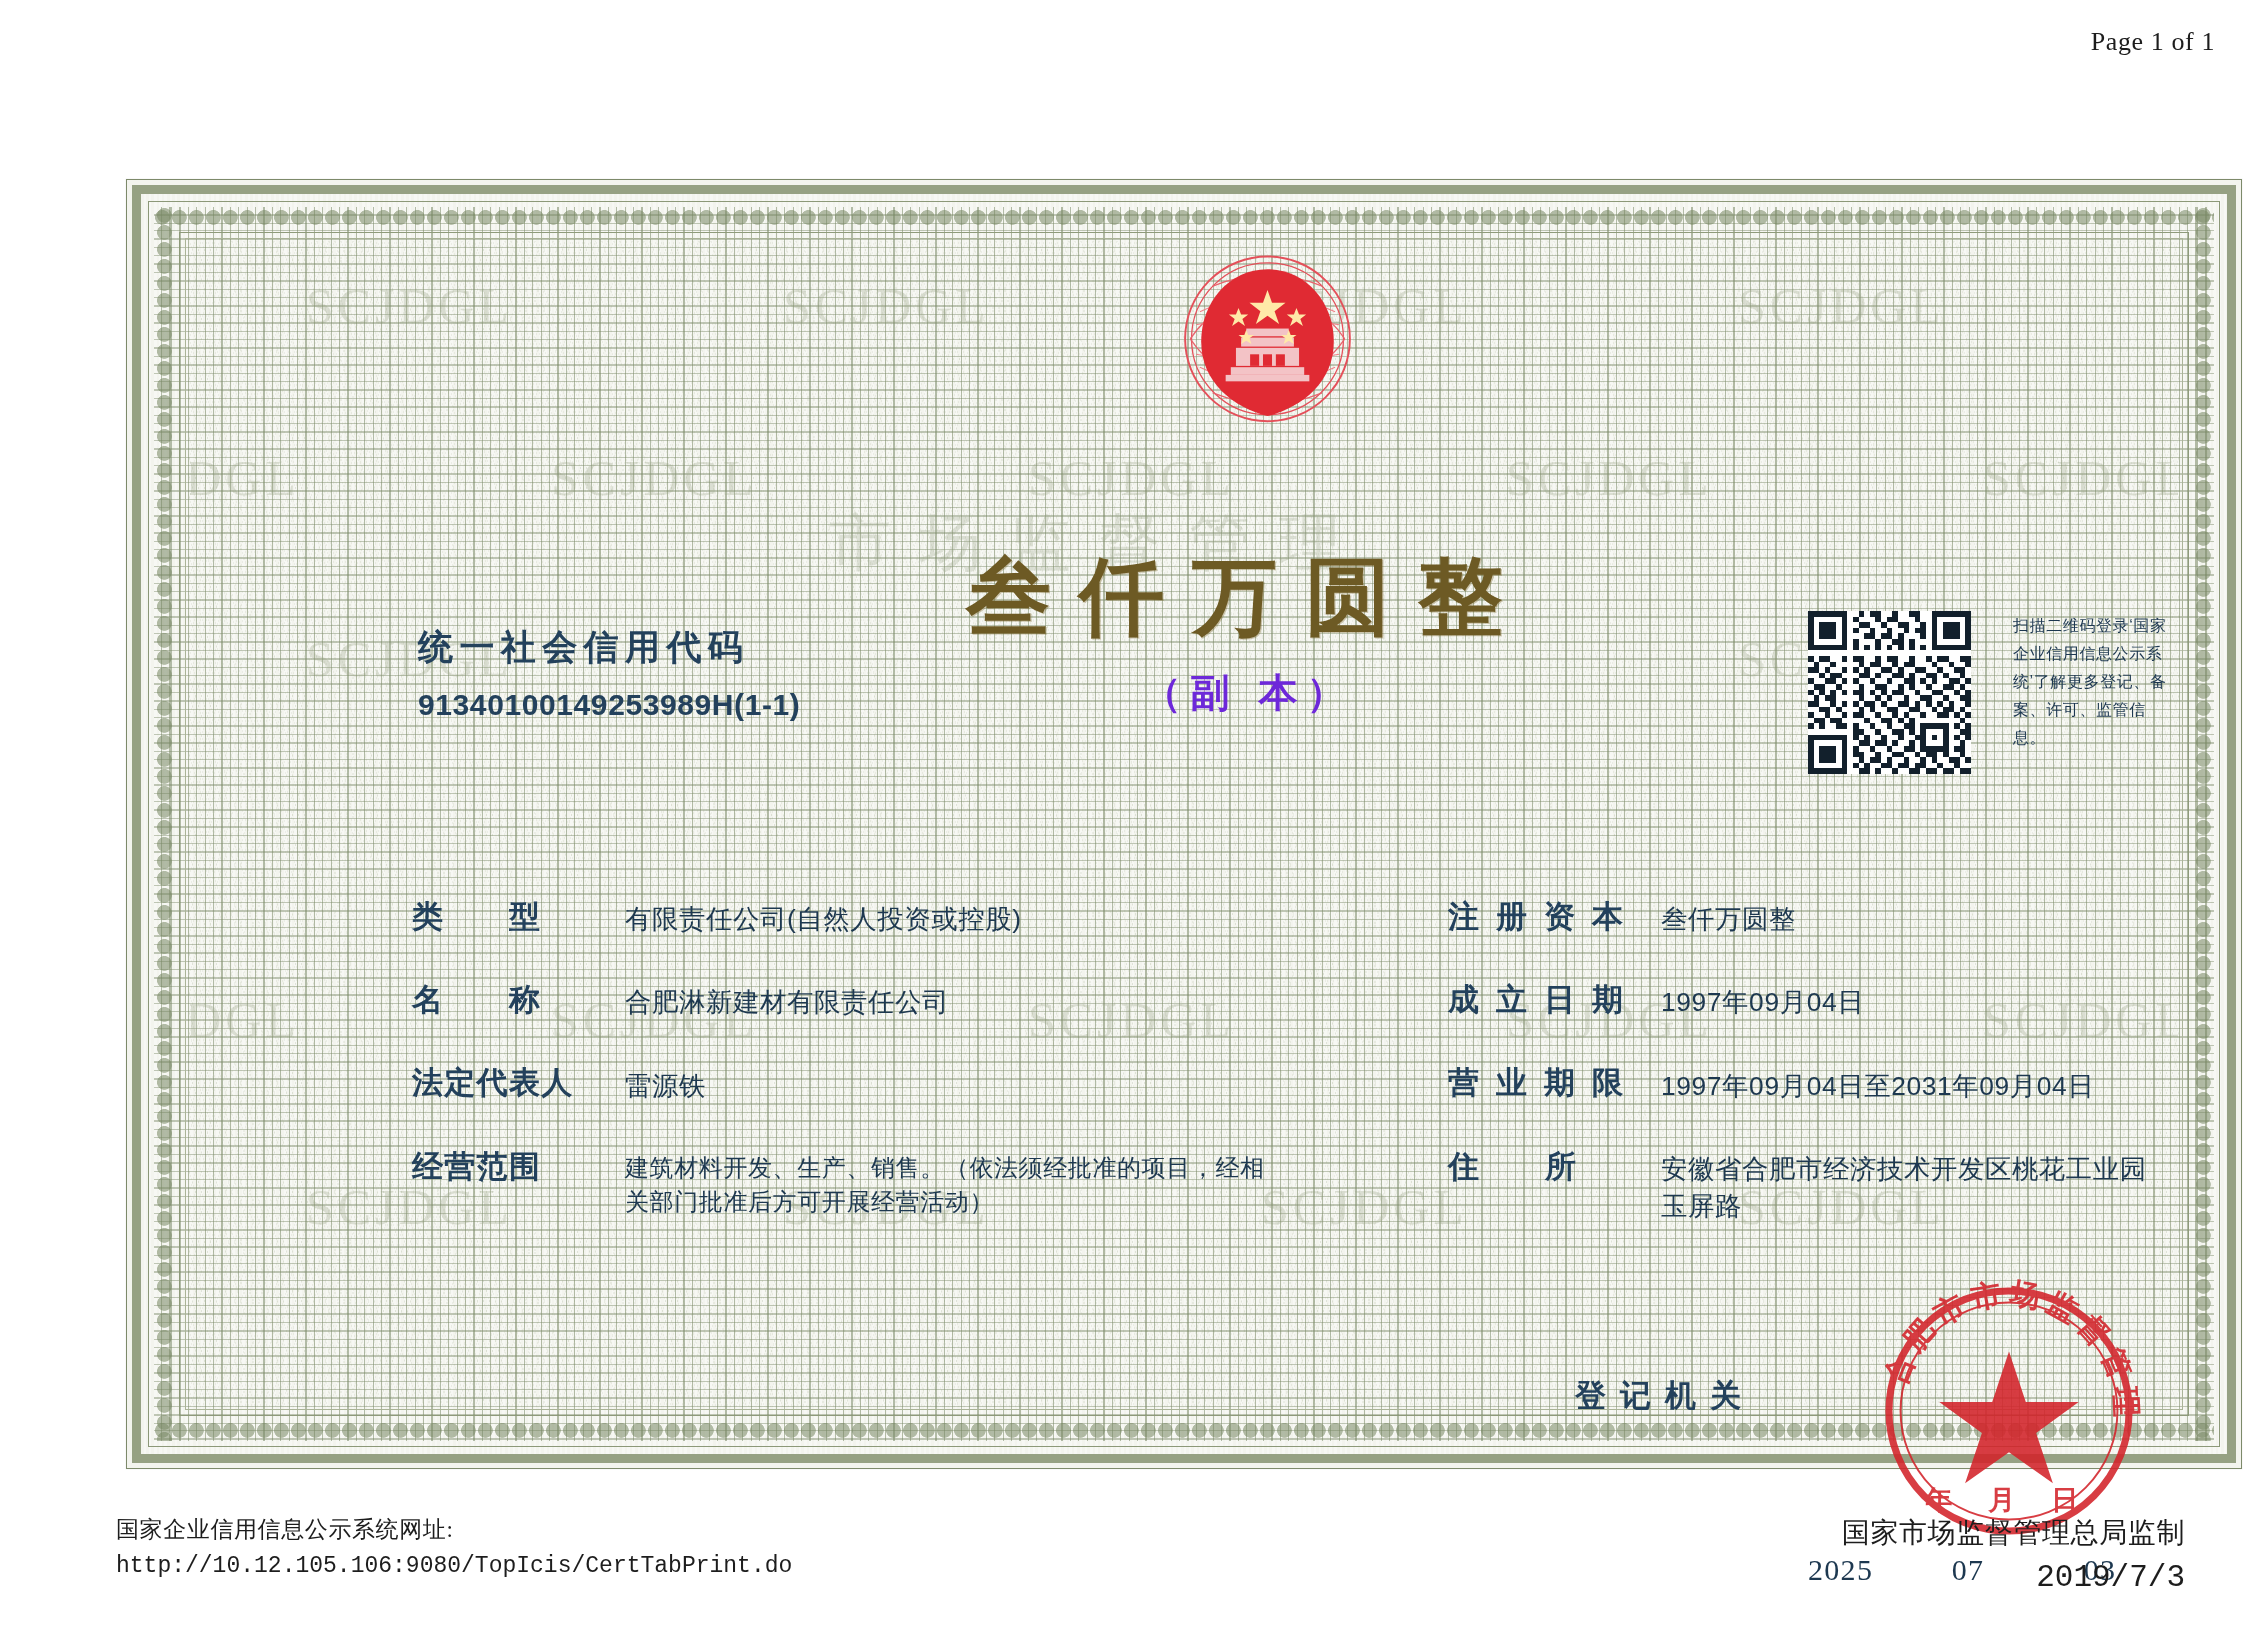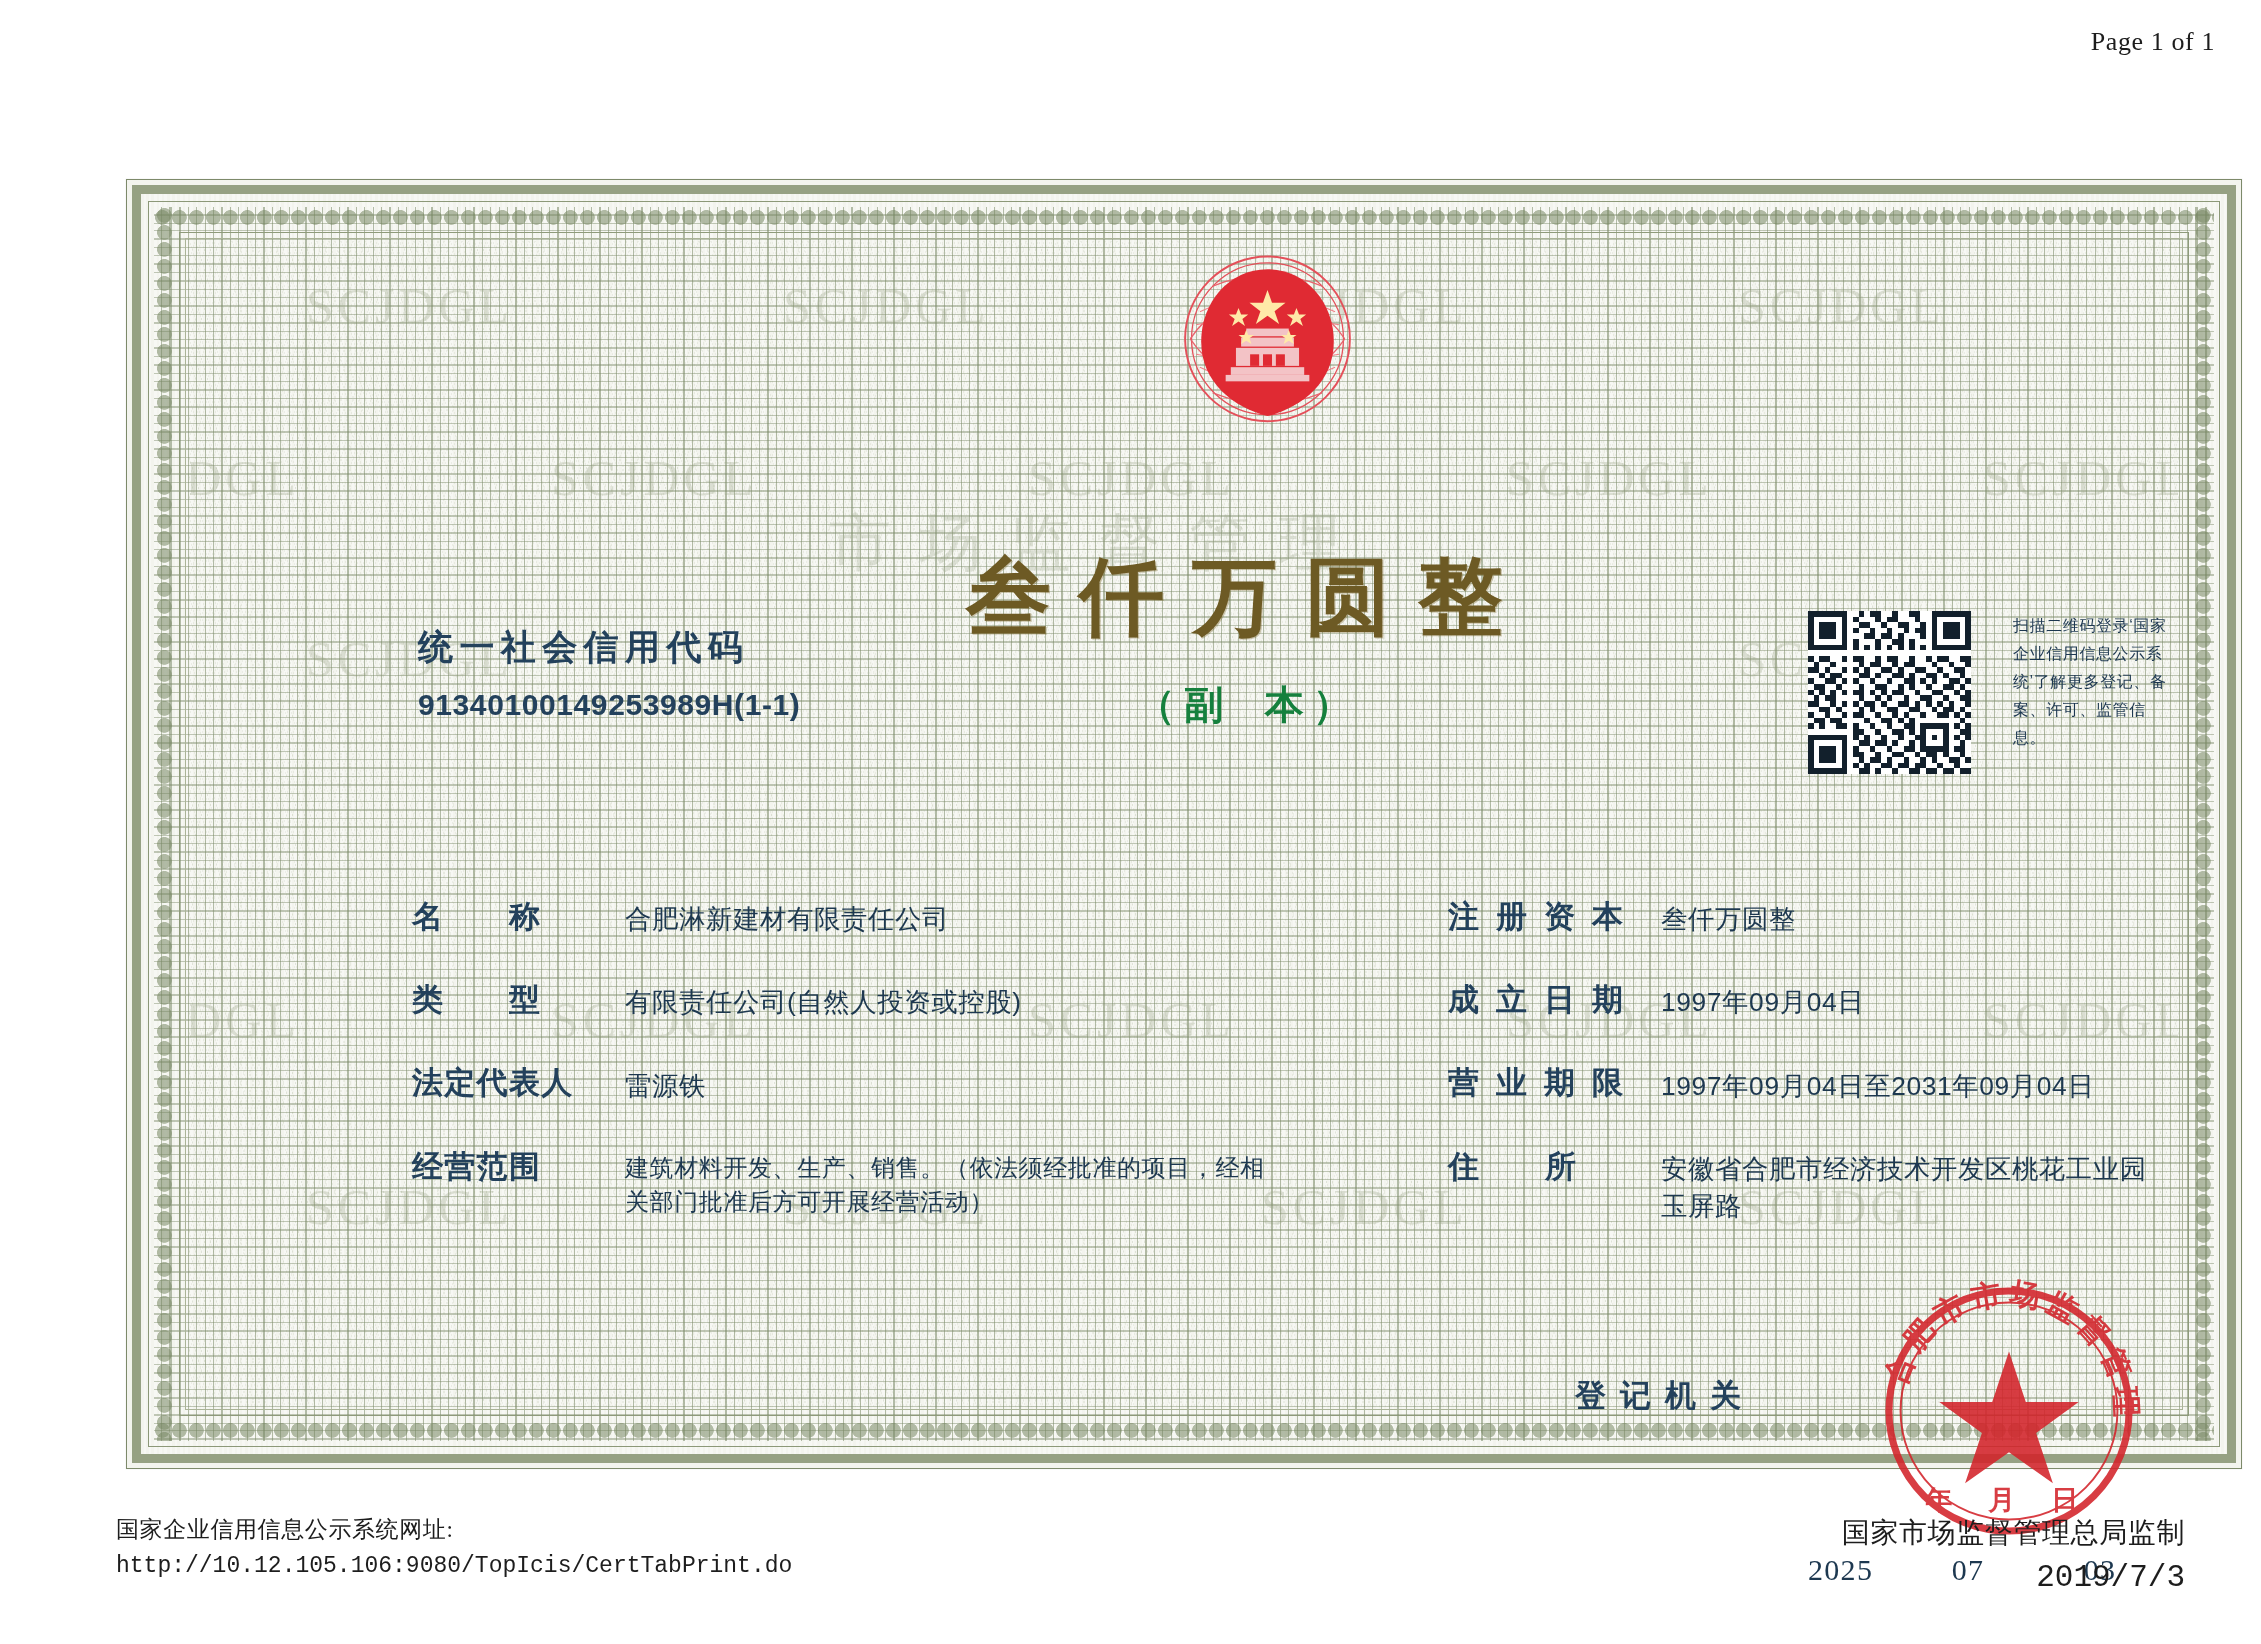--- a/index.html
+++ b/index.html
@@ -132,25 +132,25 @@
   #cert-title {
     font-family: "Liberation Sans", sans-serif;
     font-weight: bold;
     font-size: 85px;
     letter-spacing: 28px;
     color: #6d5a24;
     text-shadow: 1.3px 1.3px 0 rgba(120,100,40,0.35);
     white-space: nowrap;
   }
   #cert-subtitle {
-    margin-top: 23px;
-    font-family: Liberation Mono, monospace;
+    margin-top: 11px;
+    font-family: Liberation Sans, sans-serif;
     font-size: 39px;
     letter-spacing: 9px;
-    color: #15803d;
+    color: #6d28d9;
     font-weight: bold;
   }
 
   
   #credit-block {
     position: absolute;
     left: 292px;
     top: 445px;
     z-index: 4;
   }
@@ -435,26 +435,26 @@
         <path d="M0 26h1v1H0zM9 26h1v1H9zM11 26h2v1h-2zM14 26h1v1h-1zM17 26h1v1h-1zM20 26h1v1h-1zM22 26h1v1h-1zM25 26h2v1h-2zM28 26h1v1h-1z"></path>
         <path d="M8 27h1v1H8zM10 27h1v1h-1zM13 27h2v1h-2zM16 27h2v1h-2zM19 27h2v1h-2zM23 27h1v1h-1zM26 27h1v1h-1z"></path>
         <path d="M9 28h2v1H9zM12 28h1v1h-1zM15 28h1v1h-1zM18 28h2v1h-2zM21 28h2v1h-2zM24 28h2v1h-2zM27 28h2v1h-2z"></path>
       </g>
     </svg>
   </div>
   <div id="qr-note">扫描二维码登录‘国家企业信用信息公示系统’了解更多登记、备案、许可、监管信息。</div>
 
   <div class="col" id="col-left">
     <div class="field">
+      <div class="field-label">类　　型</div>
+      <div class="field-value">有限责任公司(自然人投资或控股)</div>
+    </div>
+    <div class="field">
       <div class="field-label">名　　称</div>
       <div class="field-value">合肥淋新建材有限责任公司</div>
-    </div>
-    <div class="field">
-      <div class="field-label">类　　型</div>
-      <div class="field-value">有限责任公司(自然人投资或控股)</div>
     </div>
     <div class="field">
       <div class="field-label">法定代表人</div>
       <div class="field-value">雷源铁</div>
     </div>
     <div class="field">
       <div class="field-label">经营范围</div>
       <div class="field-value small" style="max-width:658px">建筑材料开发、生产、销售。（依法须经批准的项目，经相关部门批准后方可开展经营活动）</div>
     </div>
   </div>

